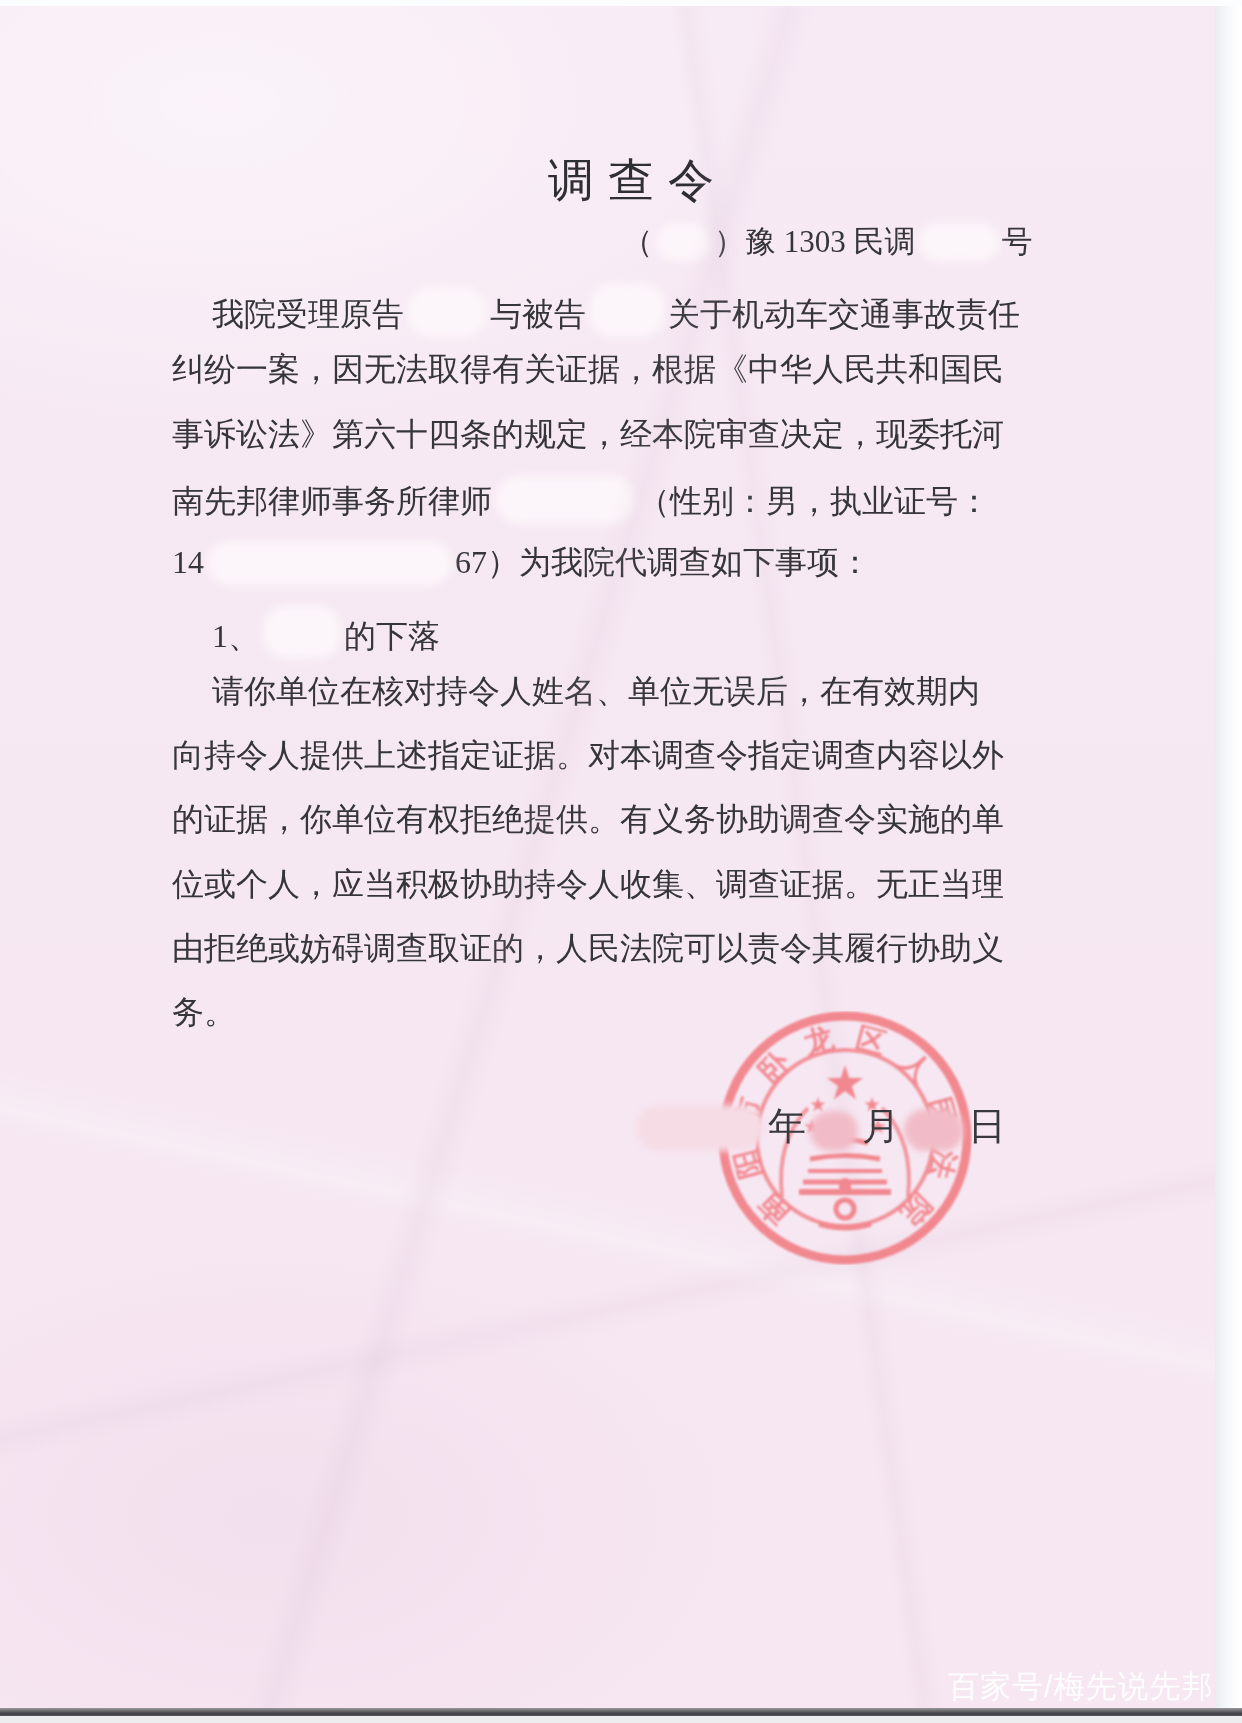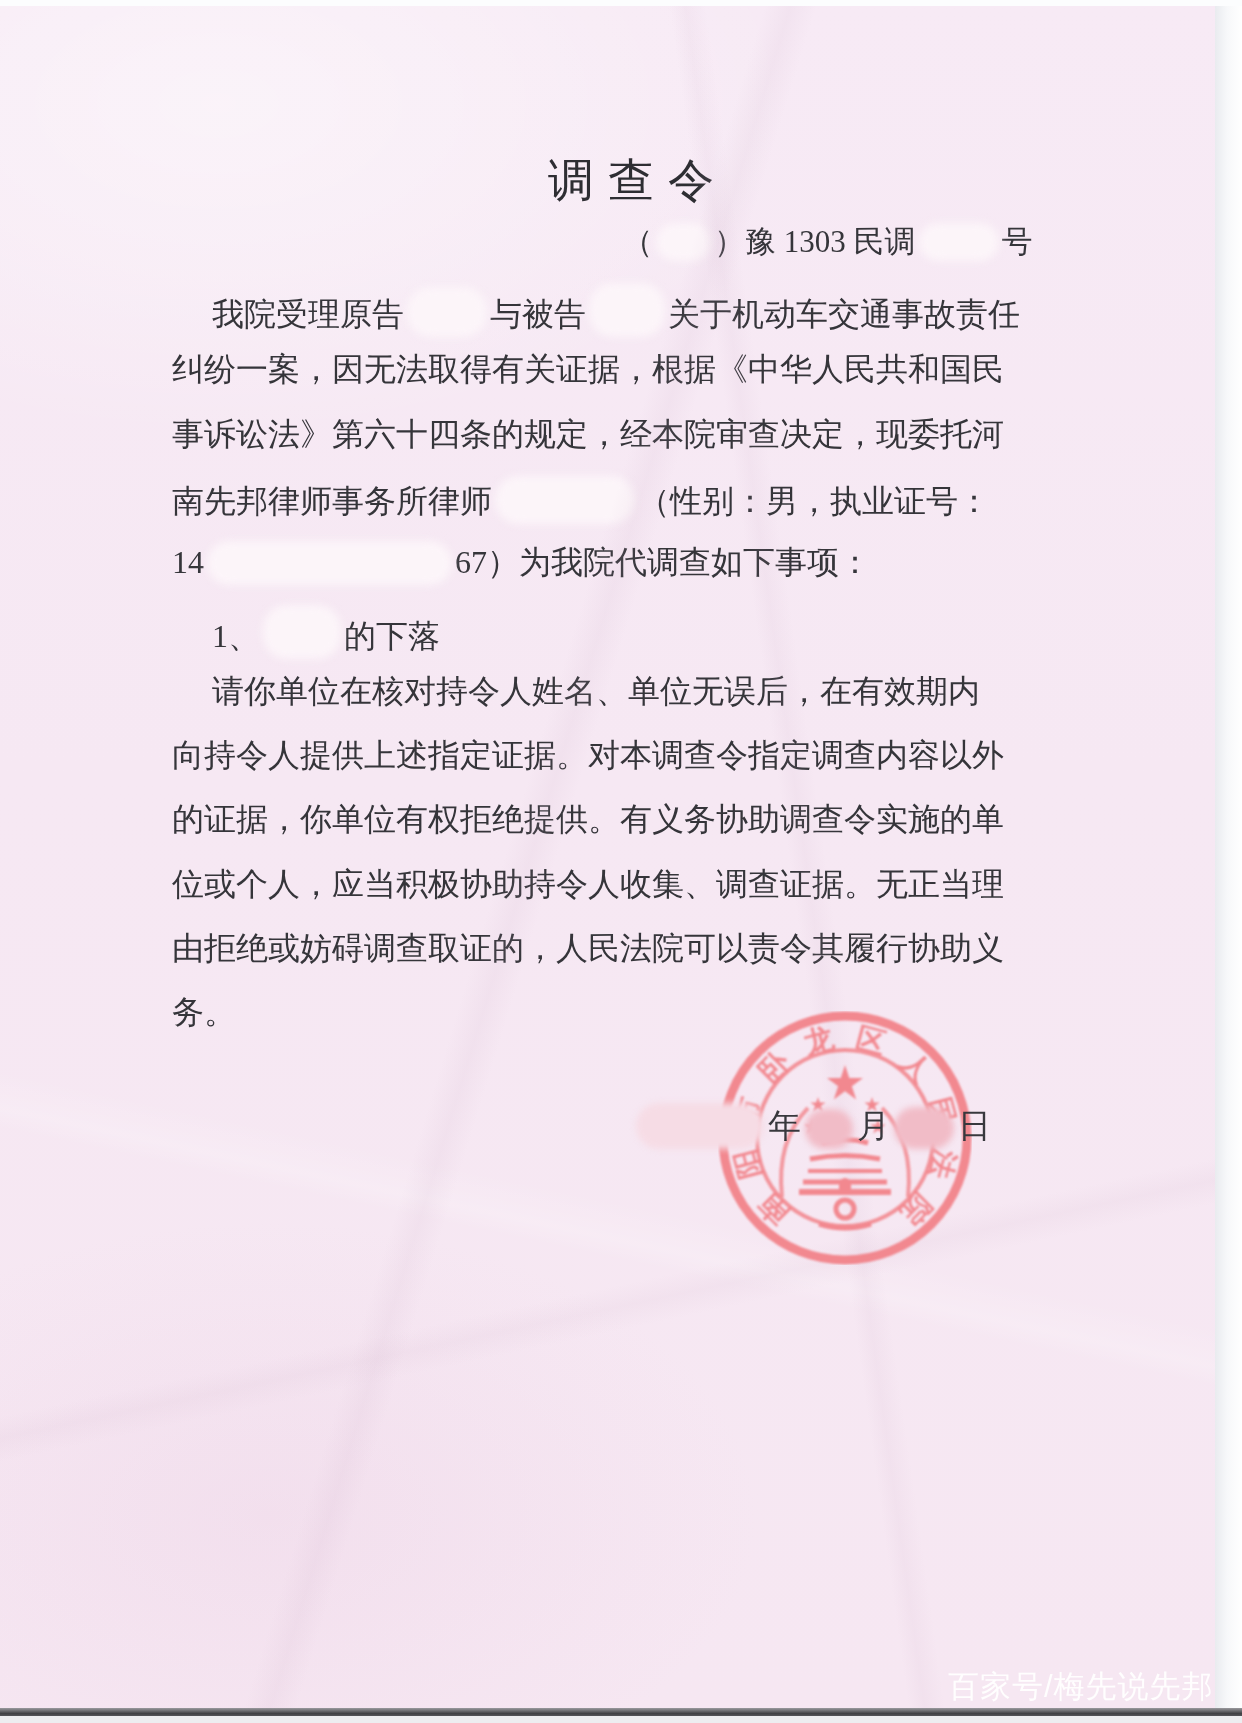--- a/index.html
+++ b/index.html
@@ -38,21 +38,21 @@
   }
   .text-line.indent{left:212px;}
   .redaction{
     display:inline-block;background:#fcf5f9;border-radius:24px;
     filter:blur(4px);vertical-align:-12px;margin:0 3px;height:44px;
   }
   .case-line .redaction{vertical-align:-9px;height:38px;}
   .seal{position:absolute;left:718px;top:1011px;width:254px;height:254px;z-index:3;}
   .date-line{
     position:absolute;left:632px;top:1103px;z-index:4;
-    font-size:33px;line-height:46px;color:#38383d;white-space:nowrap;
+    font-size:38px;line-height:46px;color:#38383d;white-space:nowrap;
   }
   .date-line .redaction{vertical-align:-12px;margin:0 4px;filter:blur(3px);}
   .watermark{
     position:absolute;left:948px;top:1666px;z-index:6;
     font-family:"Liberation Sans","DejaVu Sans",sans-serif;
     font-size:31px;letter-spacing:1px;color:rgba(255,255,255,0.93);
   }
   .edge-right{
     position:absolute;left:1215px;top:0;width:27px;height:1723px;z-index:5;
     background:linear-gradient(90deg,#e9ebef 0%,#f7f8fa 45%,#ffffff 100%);

